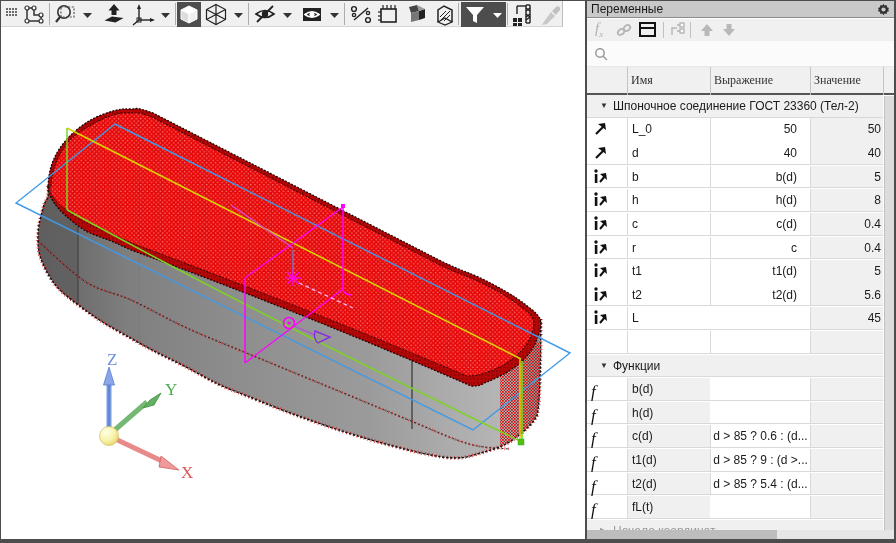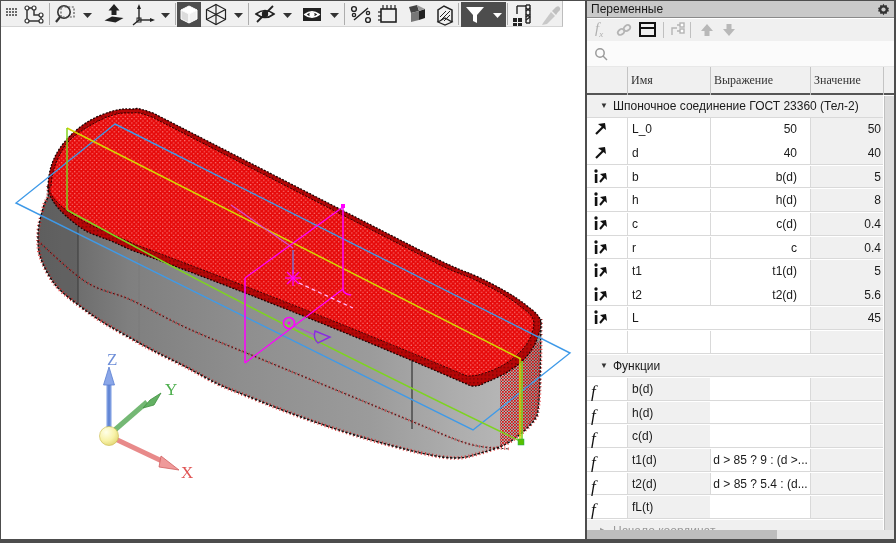--- a/index.html
+++ b/index.html
@@ -389,20 +389,21 @@
           <div class="c3f"></div>
         </div>
         <div class="row" style="top:400.8px;height:22.6px">
 <div class="c0" style="padding-left:4px"><span style="font-family:'Liberation Serif',serif;font-style:italic;font-size:17px;color:#111">f</span></div>
           <div class="c1f">h(d)</div>
           <div class="c3f"></div>
         </div>
         <div class="row" style="top:424.4px;height:22.6px">
 <div class="c0" style="padding-left:4px"><span style="font-family:'Liberation Serif',serif;font-style:italic;font-size:17px;color:#111">f</span></div>
           <div class="c1f">c(d)</div>
+          <div class="c2f">d &gt; 85 ? 0.6 : (d...</div>
           <div class="c3f"></div>
         </div>
         <div class="row" style="top:448.0px;height:22.6px">
 <div class="c0" style="padding-left:4px"><span style="font-family:'Liberation Serif',serif;font-style:italic;font-size:17px;color:#111">f</span></div>
           <div class="c1f">t1(d)</div>
           <div class="c2f">d &gt; 85 ? 9 : (d &gt;...</div>
           <div class="c3f"></div>
         </div>
         <div class="row" style="top:471.6px;height:22.6px">
 <div class="c0" style="padding-left:4px"><span style="font-family:'Liberation Serif',serif;font-style:italic;font-size:17px;color:#111">f</span></div>

